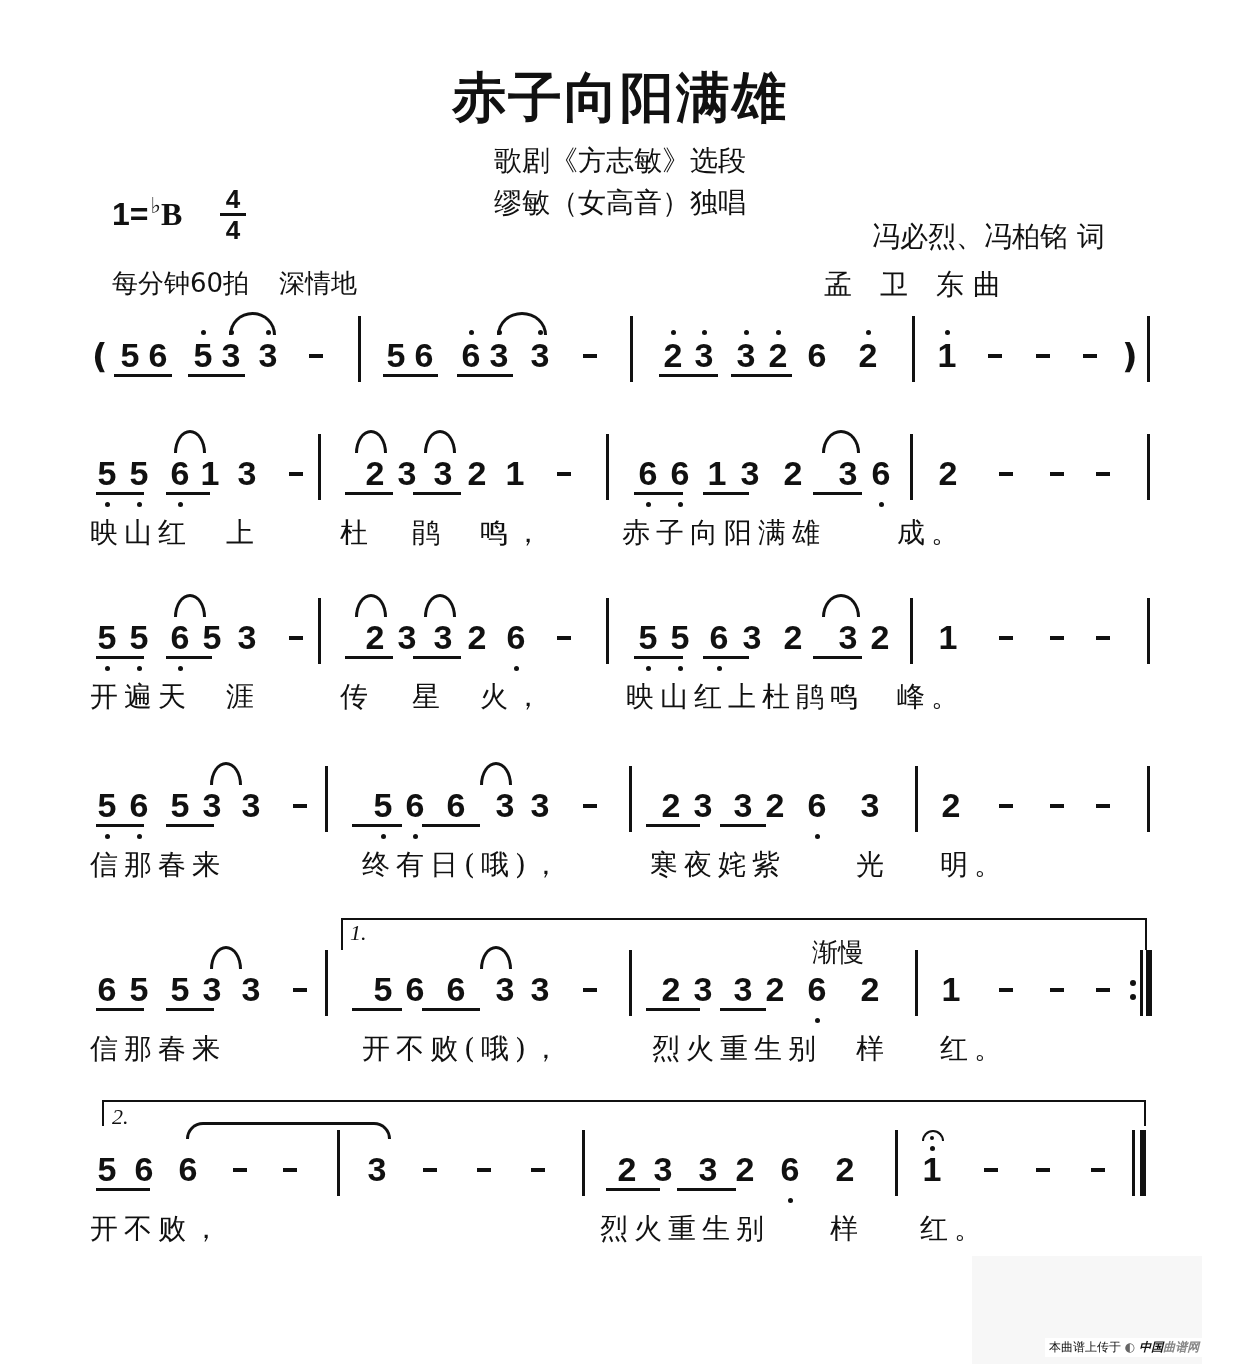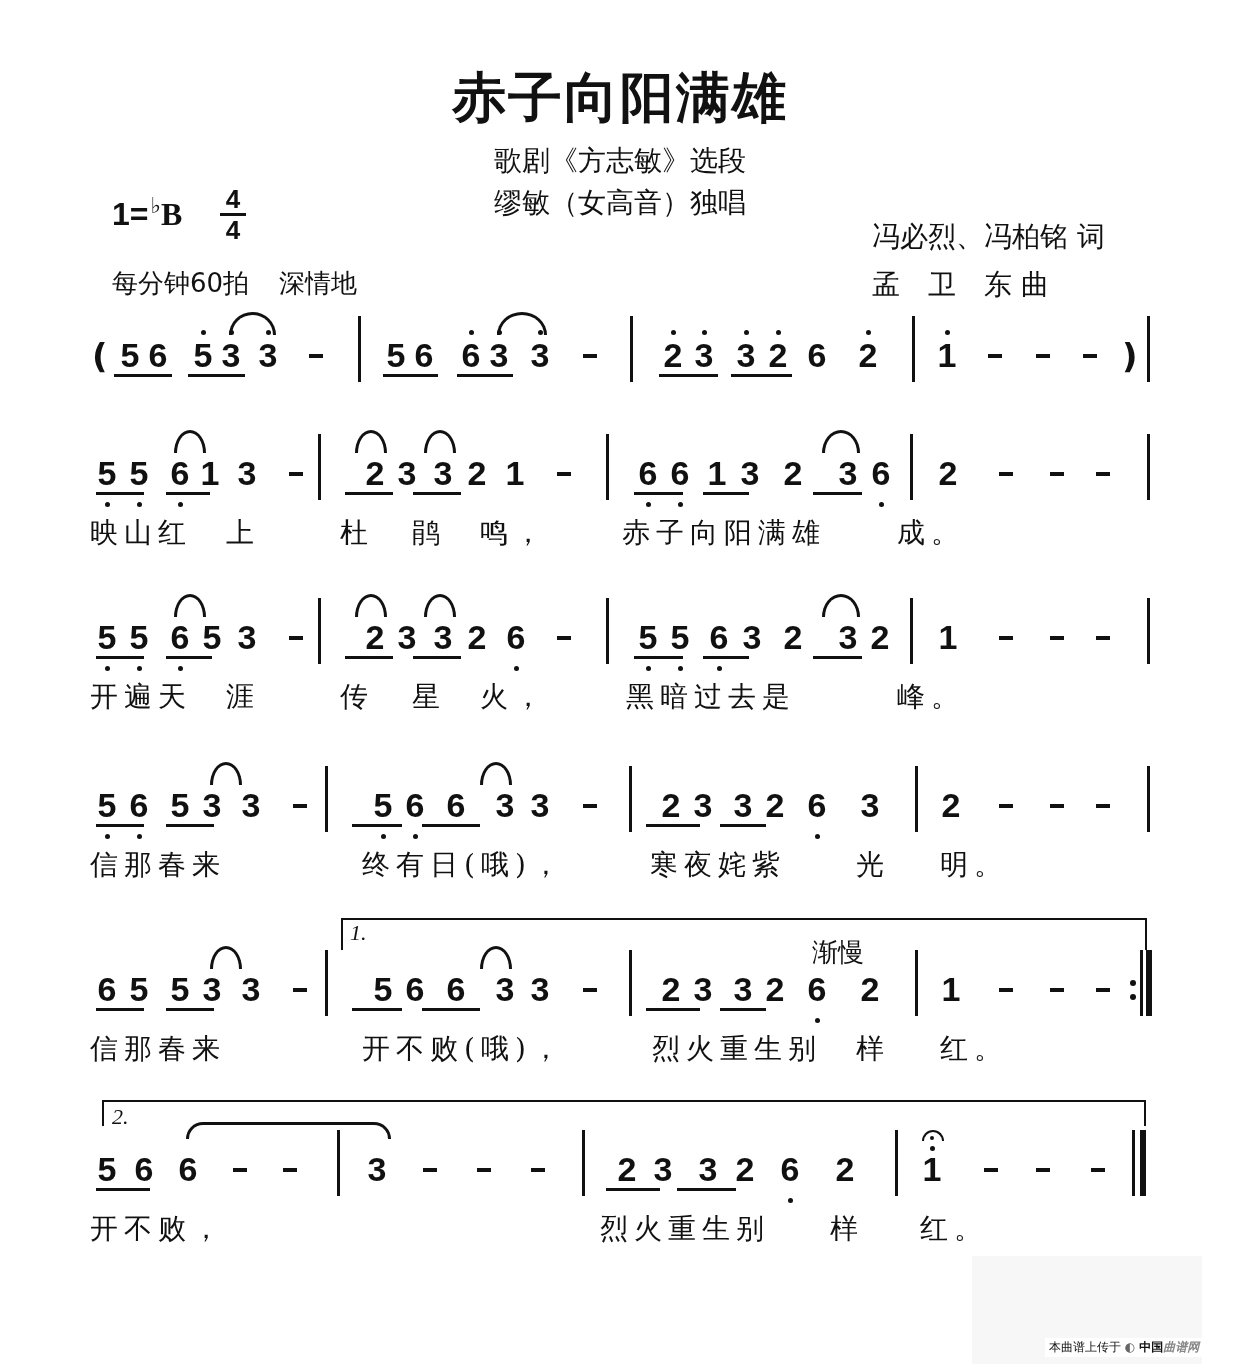--- a/index.html
+++ b/index.html
@@ -24,21 +24,21 @@
   .lyric{position:absolute;font-size:28px;font-family:"DejaVu Serif","Liberation Serif",serif;white-space:pre;}
   .paren{position:absolute;font-size:34px;font-weight:bold;}
   .volta{position:absolute;border-top:2px solid #111;border-left:2px solid #111;border-right:2px solid #111;}
   .volta-label{position:absolute;font-size:22px;font-style:italic;font-family:"Liberation Serif","DejaVu Serif",serif;}
   .rit{position:absolute;font-size:26px;}
   .repdot{position:absolute;width:6px;height:6px;border-radius:50%;background:#111;}
   .fermata{position:absolute;width:18px;height:9px;border:2px solid #111;border-bottom:none;border-radius:18px 18px 0 0;}
   .fermata-dot{position:absolute;width:4px;height:4px;border-radius:50%;background:#111;}
   .wm-box{position:absolute;left:972px;top:1256px;width:230px;height:108px;background:#f7f7f7;}
   .wm-text{position:absolute;left:1045px;top:1338px;font-size:12px;background:#fff;padding:1px 4px;}
-  .wm-text b{}
+  .wm-text b{font-style:italic;}
   .wm-text .grey{color:#888;font-style:italic;font-weight:bold;}
 </style>
 </head>
 <body>
 
 <div class="abs title">赤子向阳满雄</div>
 <div class="abs sub" style="top:142px">歌剧《方志敏》选段</div>
 <div class="abs sub" style="top:184px">缪敏（女高音）独唱</div>
 
 <div class="abs key">
@@ -46,21 +46,21 @@
   <div class="frac">
     <div>4</div>
     <div class="ln"></div>
     <div>4</div>
   </div>
 </div>
 <div class="abs tempo">
   <span>每分钟60拍</span><span style="display:inline-block;width:30px"></span><span>深情地</span>
 </div>
 <div class="abs credit" style="left:872px;top:218px">冯必烈、冯柏铭 词</div>
-<div class="abs credit" style="left:872px;top:266px">孟　卫　东 曲</div>
+<div class="abs credit" style="left:824px;top:266px">孟　卫　东 曲</div>
 
 <div id="score">
     <div class="note" style="left: 130px; top: 338px;">5</div>
     <div class="note" style="left: 158px; top: 338px;">6</div>
     <div class="note" style="left: 203px; top: 338px;">5</div>
     <div class="updot" style="left: 203px; top: 330px;"></div>
     <div class="note" style="left: 231px; top: 338px;">3</div>
     <div class="updot" style="left: 231px; top: 330px;"></div>
     <div class="note" style="left: 268px; top: 338px;">3</div>
     <div class="updot" style="left: 268px; top: 330px;"></div>
@@ -198,21 +198,21 @@
     <div class="slur" style="left: 822px; width: 32px; height: 20px; top: 594px;"></div>
     <div class="bar" style="left: 318px; top: 598px; height: 66px;"></div>
     <div class="bar" style="left: 606px; top: 598px; height: 66px;"></div>
     <div class="bar" style="left: 910px; top: 598px; height: 66px;"></div>
     <div class="bar" style="left: 1147px; top: 598px; height: 66px;"></div>
     <div class="lyric" style="left: 90px; top: 678px; letter-spacing: 6px;">开遍天</div>
     <div class="lyric" style="left: 226px; top: 678px; letter-spacing: 6px;">涯</div>
     <div class="lyric" style="left: 340px; top: 678px; letter-spacing: 6px;">传</div>
     <div class="lyric" style="left: 412px; top: 678px; letter-spacing: 6px;">星</div>
     <div class="lyric" style="left: 480px; top: 678px; letter-spacing: 6px;">火，</div>
-    <div class="lyric" style="left: 626px; top: 678px; letter-spacing: 6px;">黑暗过去是</div>
+    <div class="lyric" style="left: 626px; top: 678px; letter-spacing: 6px;">映山红上杜鹃鸣</div>
     <div class="lyric" style="left: 897px; top: 678px; letter-spacing: 6px;">峰。</div>
     <div class="note" style="left: 107px; top: 788px;">5</div>
     <div class="lowdot" style="left: 107px; top: 834px;"></div>
     <div class="note" style="left: 139px; top: 788px;">6</div>
     <div class="lowdot" style="left: 139px; top: 834px;"></div>
     <div class="note" style="left: 180px; top: 788px;">5</div>
     <div class="note" style="left: 212px; top: 788px;">3</div>
     <div class="note" style="left: 251px; top: 788px;">3</div>
     <div class="dash" style="left: 300px; top: 804px;"></div>
     <div class="note" style="left: 383px; top: 788px;">5</div>

